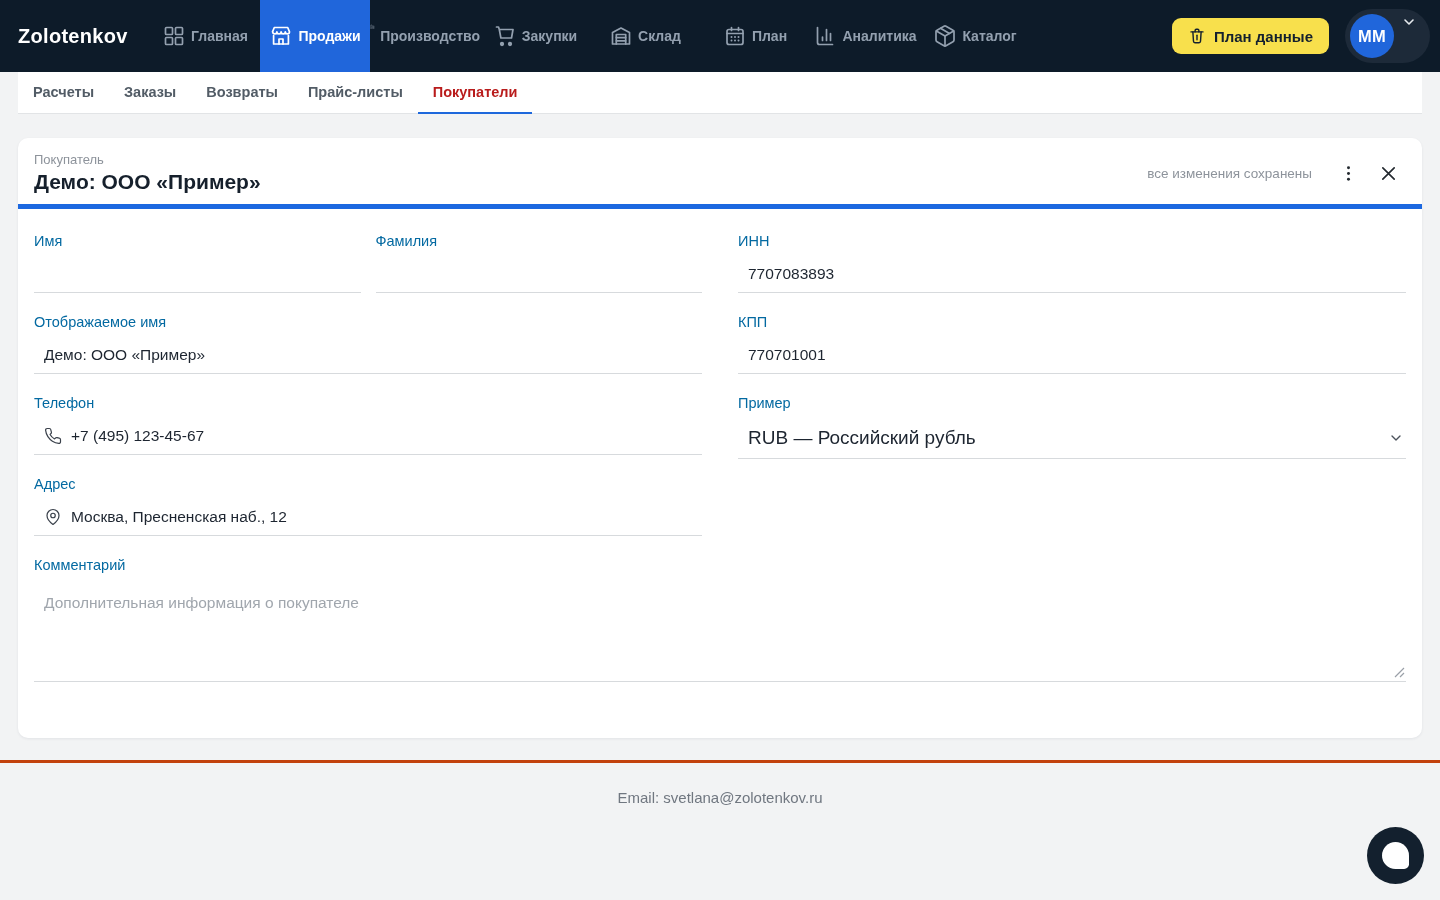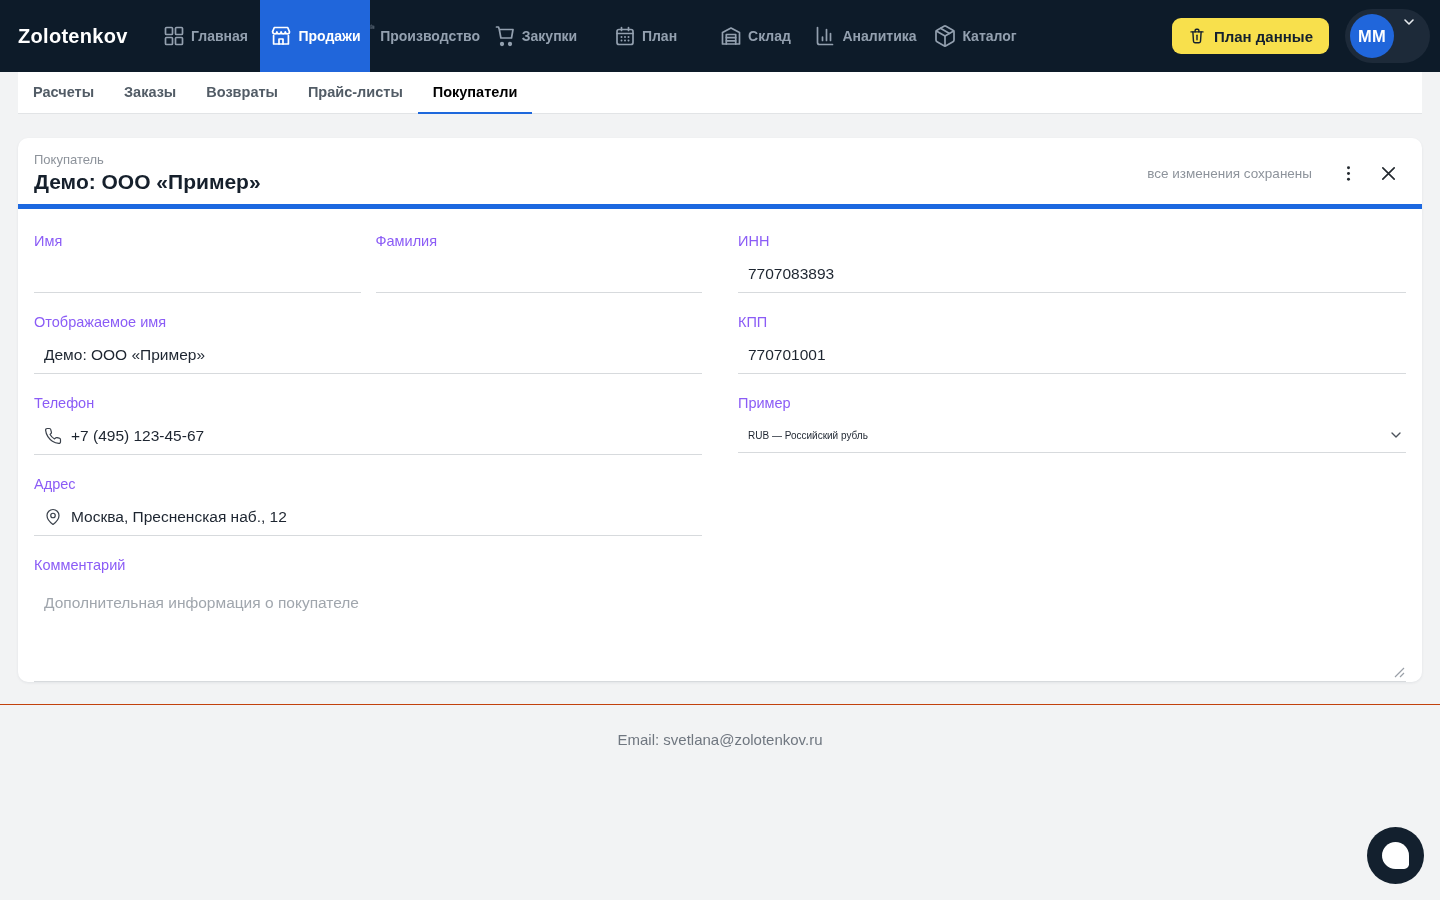--- a/index.html
+++ b/index.html
@@ -51,75 +51,75 @@
   
   .tabbar { }
   .tabbar-inner {
     margin:0 18px; background:#fff; border-bottom:1px solid #e2e4e6;
     display:flex; height:42px;
   }
   .tab {
     padding:12px 15px 0; font-size:14.5px; font-weight:600; color:#525c66;
     cursor:pointer; border-bottom:2.5px solid transparent; height:42px;
   }
-  .tab.active { color:#000000; border-bottom-color:#1e68dc; }
+  .tab.active { color:#b91c1c; border-bottom-color:#1e68dc; }
 
   
   .card {
     margin:24px 18px 12px; background:#fff; border-radius:10px;
-    box-shadow:0 1px 3px rgba(20,30,50,.07); overflow:hidden;
+    box-shadow:0 1px 3px rgba(20,30,50,.07); padding-bottom:56px; overflow:hidden;
   }
   .card-header { display:flex; align-items:center; padding:14px 16px 10px; }
   .card-header-left { display:flex; flex-direction:column; gap:3px; }
   .card-type { font-size:13px; color:#8d939b; }
   .card-title { font-size:21px; font-weight:800; color:#16202c; }
   .card-header-right { margin-left:auto; display:flex; align-items:center; gap:4px; }
   .saved-status { font-size:13.5px; color:#8d939b; margin-right:14px; }
   .icon-btn {
     width:36px; height:36px; border:none; background:transparent; color:#23292f;
     display:flex; align-items:center; justify-content:center; cursor:pointer;
   }
   .icon-btn svg { width:21px; height:21px; }
   .progress-bar { height:5px; background:#1c68e0; }
 
   
   .form-grid {
     padding:24px 16px 0; display:grid; grid-template-columns:1fr 1fr; column-gap:36px;
   }
   .field { margin-bottom:21px; }
-  .field-label { font-size:14.5px; color:#8b5cf6; }
+  .field-label { font-size:14.5px; color:#0369a1; }
   .control {
     display:flex; align-items:center; gap:9px; border-bottom:1px solid #d7dadd;
     padding:0 2px 9px 10px; margin-top:16px; min-height:21px;
   }
   .control .ficon { width:18px; height:18px; color:#3a414b; flex:none; }
   .control input {
     border:none; outline:none; background:transparent; width:100%;
     font-family:inherit; font-size:15.5px; color:#1d2530; padding:0;
   }
   .control input::placeholder { color:#9aa0a8; }
   .select-control { cursor:pointer; }
-  .select-value { font-size:10px; color:#1d2530; flex:1; }
+  .select-value { font-size:19px; color:#1d2530; flex:1; }
   .select-chevron { width:16px; height:16px; color:#4b525b; flex:none; }
   .name-row { display:flex; gap:15px; }
   .name-row .field { flex:1; }
 
   .comment-block { padding:0 16px; }
   .textarea-wrap { position:relative; border-bottom:1px solid #d7dadd; margin-top:11px; }
   .textarea-wrap textarea {
     display:block; width:100%; height:97px; border:none; outline:none; resize:none;
     font-family:inherit; font-size:15.5px; color:#1d2530; padding:10px 14px 0 10px;
     background:transparent;
   }
   .textarea-wrap textarea::placeholder { color:#a0a6ad; }
   .resize-handle { position:absolute; right:1px; bottom:3px; cursor:nwse-resize; }
 
   
   .footer {
-    margin-top:22px; border-top:1px solid #c2410c; padding-top:26px;
+    margin-top:22px; border-top:3px solid #c2410c; padding-top:26px;
     text-align:center; color:#707780; font-size:15px;
   }
   .footer .line { margin-bottom:15px; }
 
   
   .chat-fab {
     position:fixed; right:16px; bottom:16px; width:57px; height:57px;
     border-radius:50%; background:#13202e; border:none; cursor:pointer;
     display:flex; align-items:center; justify-content:center;
   }
@@ -171,36 +171,36 @@
             <circle cx="9" cy="20" r="1.3" fill="currentColor"></circle>
             <circle cx="17" cy="20" r="1.3" fill="currentColor"></circle>
             <path d="M3.5 3h2l.8 2.5m0 0 1.6 8.5h10.6l1.5-8.5z"></path>
           </svg>
       </span>
       <span>Закупки</span>
     </div>
     <div class="nav-item">
       <span class="nicon">
         <svg viewBox="0 0 24 24" fill="none" stroke="currentColor" stroke-width="1.7" stroke-linecap="round" stroke-linejoin="round">
+            <path d="M3.5 20V8.6L12 4l8.5 4.6V20z"></path>
+            <path d="M7.3 20v-9.5h9.4V20"></path>
+            <path d="M7.3 13.6h9.4M7.3 16.8h9.4"></path>
+          </svg>
+      </span>
+      <span>Склад</span>
+    </div>
+    <div class="nav-item">
+      <span class="nicon">
+        <svg viewBox="0 0 24 24" fill="none" stroke="currentColor" stroke-width="1.7" stroke-linecap="round" stroke-linejoin="round">
             <rect x="4" y="5.5" width="16" height="15" rx="2"></rect>
             <path d="M8.5 3.5v3M15.5 3.5v3M4 9.5h16"></path>
             <path d="M8.5 13h.01M12 13h.01M15.5 13h.01M8.5 16.5h.01M12 16.5h.01M15.5 16.5h.01" stroke-width="2"></path>
           </svg>
       </span>
       <span>План</span>
-    </div>
-    <div class="nav-item">
-      <span class="nicon">
-        <svg viewBox="0 0 24 24" fill="none" stroke="currentColor" stroke-width="1.7" stroke-linecap="round" stroke-linejoin="round">
-            <path d="M3.5 20V8.6L12 4l8.5 4.6V20z"></path>
-            <path d="M7.3 20v-9.5h9.4V20"></path>
-            <path d="M7.3 13.6h9.4M7.3 16.8h9.4"></path>
-          </svg>
-      </span>
-      <span>Склад</span>
     </div>
     <div class="nav-item">
       <span class="nicon">
         <svg viewBox="0 0 24 24" fill="none" stroke="currentColor" stroke-width="1.7" stroke-linecap="round" stroke-linejoin="round">
             <path d="M4.5 3.5v15a2 2 0 0 0 2 2h13"></path>
             <path d="M9.5 16.5v-3.5M13.5 16.5v-11M17.5 16.5v-7"></path>
           </svg>
       </span>
       <span>Аналитика</span>
     </div>

